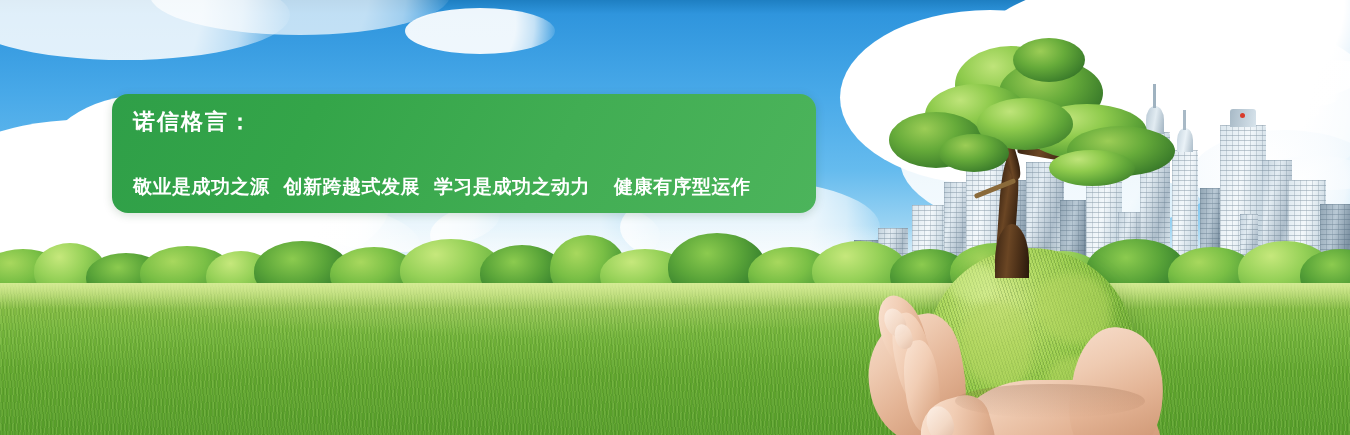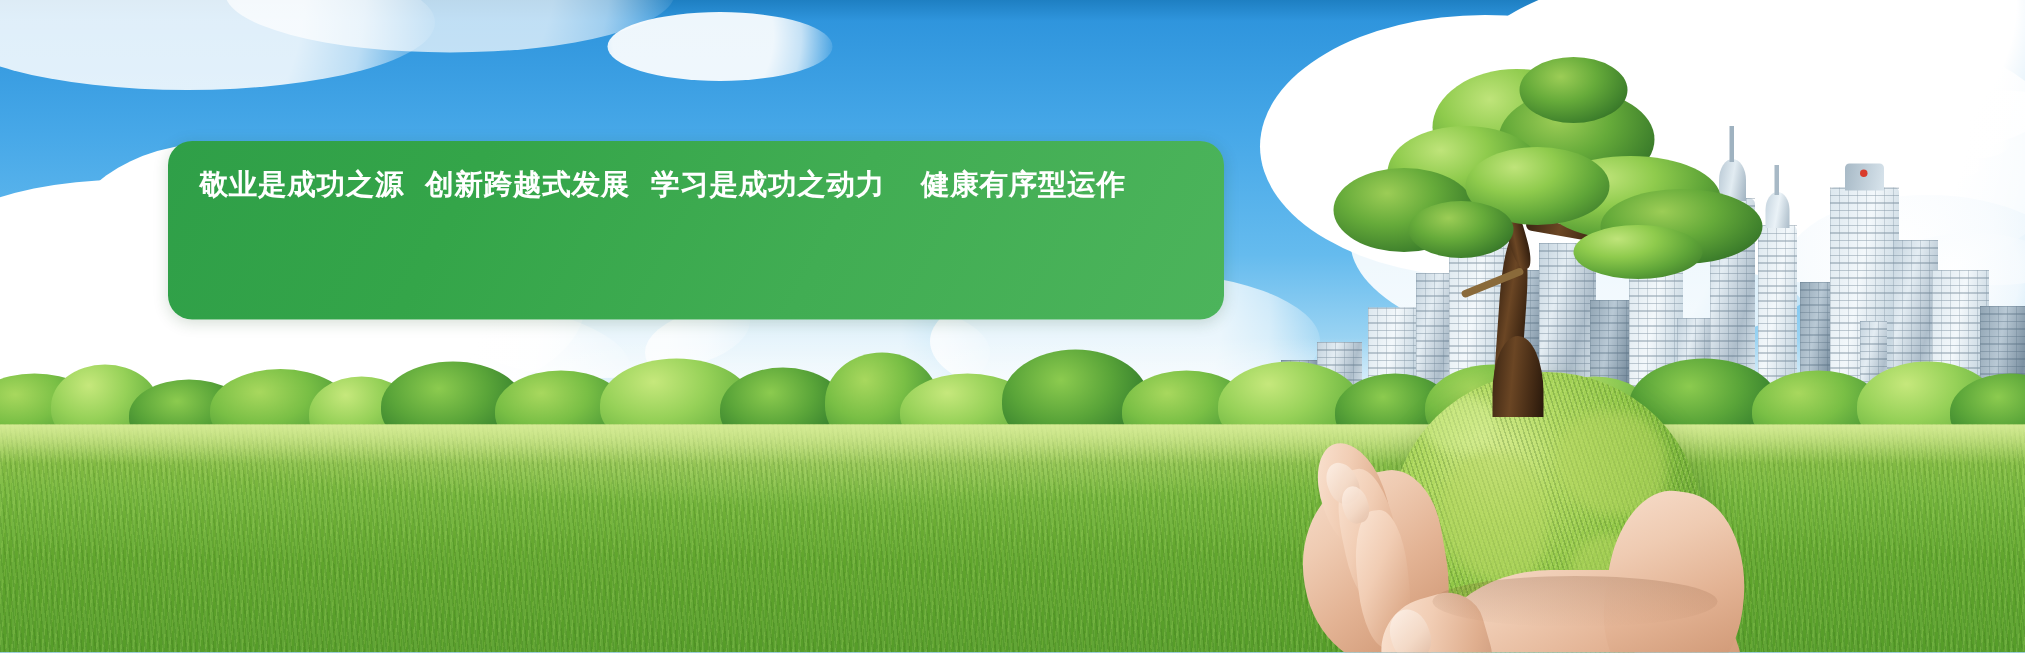--- a/index.html
+++ b/index.html
@@ -110,21 +110,21 @@
     background:linear-gradient(118deg,#2f9f48 0%,#34a549 28%,#41ad53 62%,#4cb45b 100%);
     box-shadow:0 2px 10px rgba(20,70,25,.18);
     padding:14px 0 0 21px;
   }
   .motto-title{
     color:#ffffff; font-size:22px; font-weight:bold; letter-spacing:2px;
     line-height:28px; white-space:nowrap;
   }
   .motto-line{
     color:#ffffff; font-size:19px; font-weight:bold; letter-spacing:.5px;
-    line-height:31px; white-space:nowrap;
+    line-height:31px; white-space:nowrap;margin-top:35px;
   }
   .motto-line .seg{ display:inline-block; }
   .motto-line .gap{ display:inline-block; width:14px; }
   .motto-line .gap-lg{ display:inline-block; width:24px; }
 </style>
 </head>
 <body>
 
 <div class="banner">
 
@@ -319,20 +319,21 @@
 
       <div class="palm" style="left:96px; top:92px; width:210px; height:98px; border-radius:42% 44% 46% 52% / 72% 70% 34% 34%;"></div>
       <div class="palm" style="left:216px; top:40px; width:92px; height:132px; border-radius:40% 52% 46% 40% / 46% 54% 44% 42%; transform:rotate(8deg);"></div>
       <div class="finger" style="left:66px; top:110px; width:72px; height:70px; border-radius:52% 36% 42% 54%; transform:rotate(-16deg);"></div>
       <div class="nail" style="left:72px; top:118px; width:26px; height:34px; transform:rotate(-18deg);"></div>
       <div style="position:absolute; left:100px; top:96px; width:190px; height:34px; border-radius:50%; background:linear-gradient(to bottom, rgba(120,70,40,.22), rgba(120,70,40,0));"></div>
     </div>
   </div>
 
   <div class="motto-panel">
+    <div class="motto-title">诺信格言：</div>
 
     <div class="motto-line">
       <span class="seg">敬业是成功之源</span><span class="gap"></span><span class="seg">创新跨越式发展</span><span class="gap"></span><span class="seg">学习是成功之动力</span><span class="gap-lg"></span><span class="seg">健康有序型运作</span>
     </div>
 
   </div>
 
 </div>
 
 </body></html>

